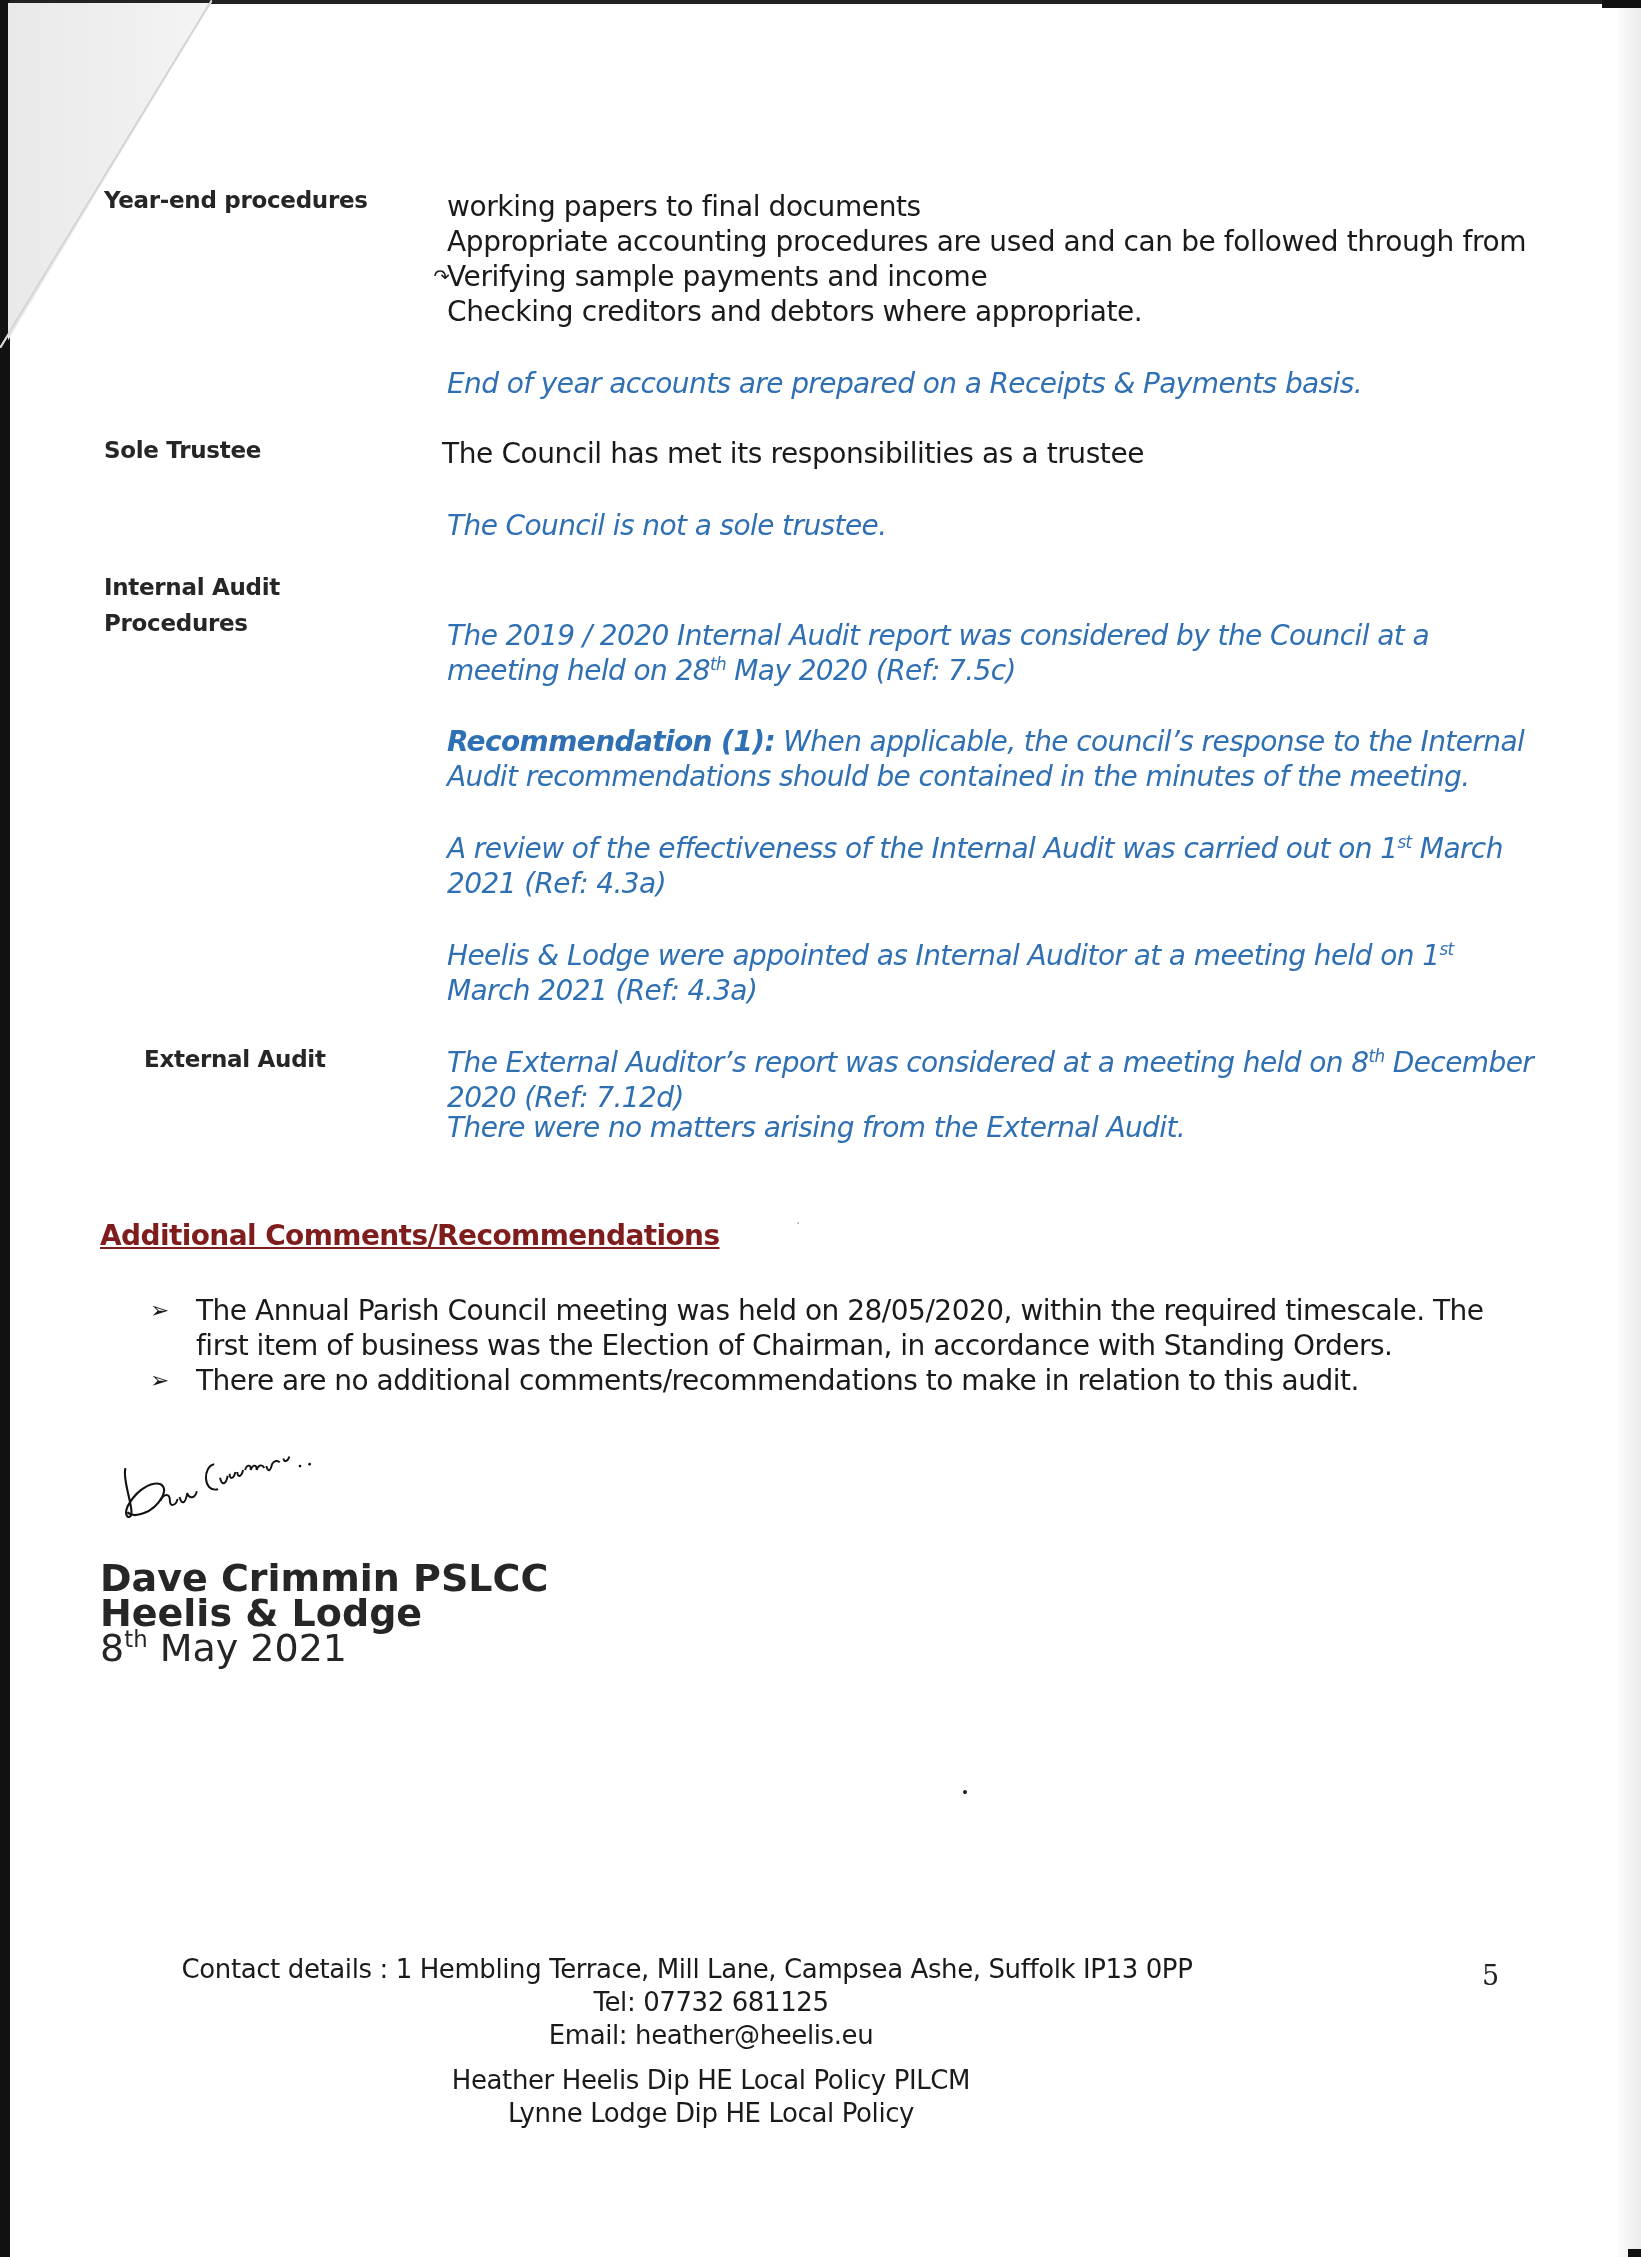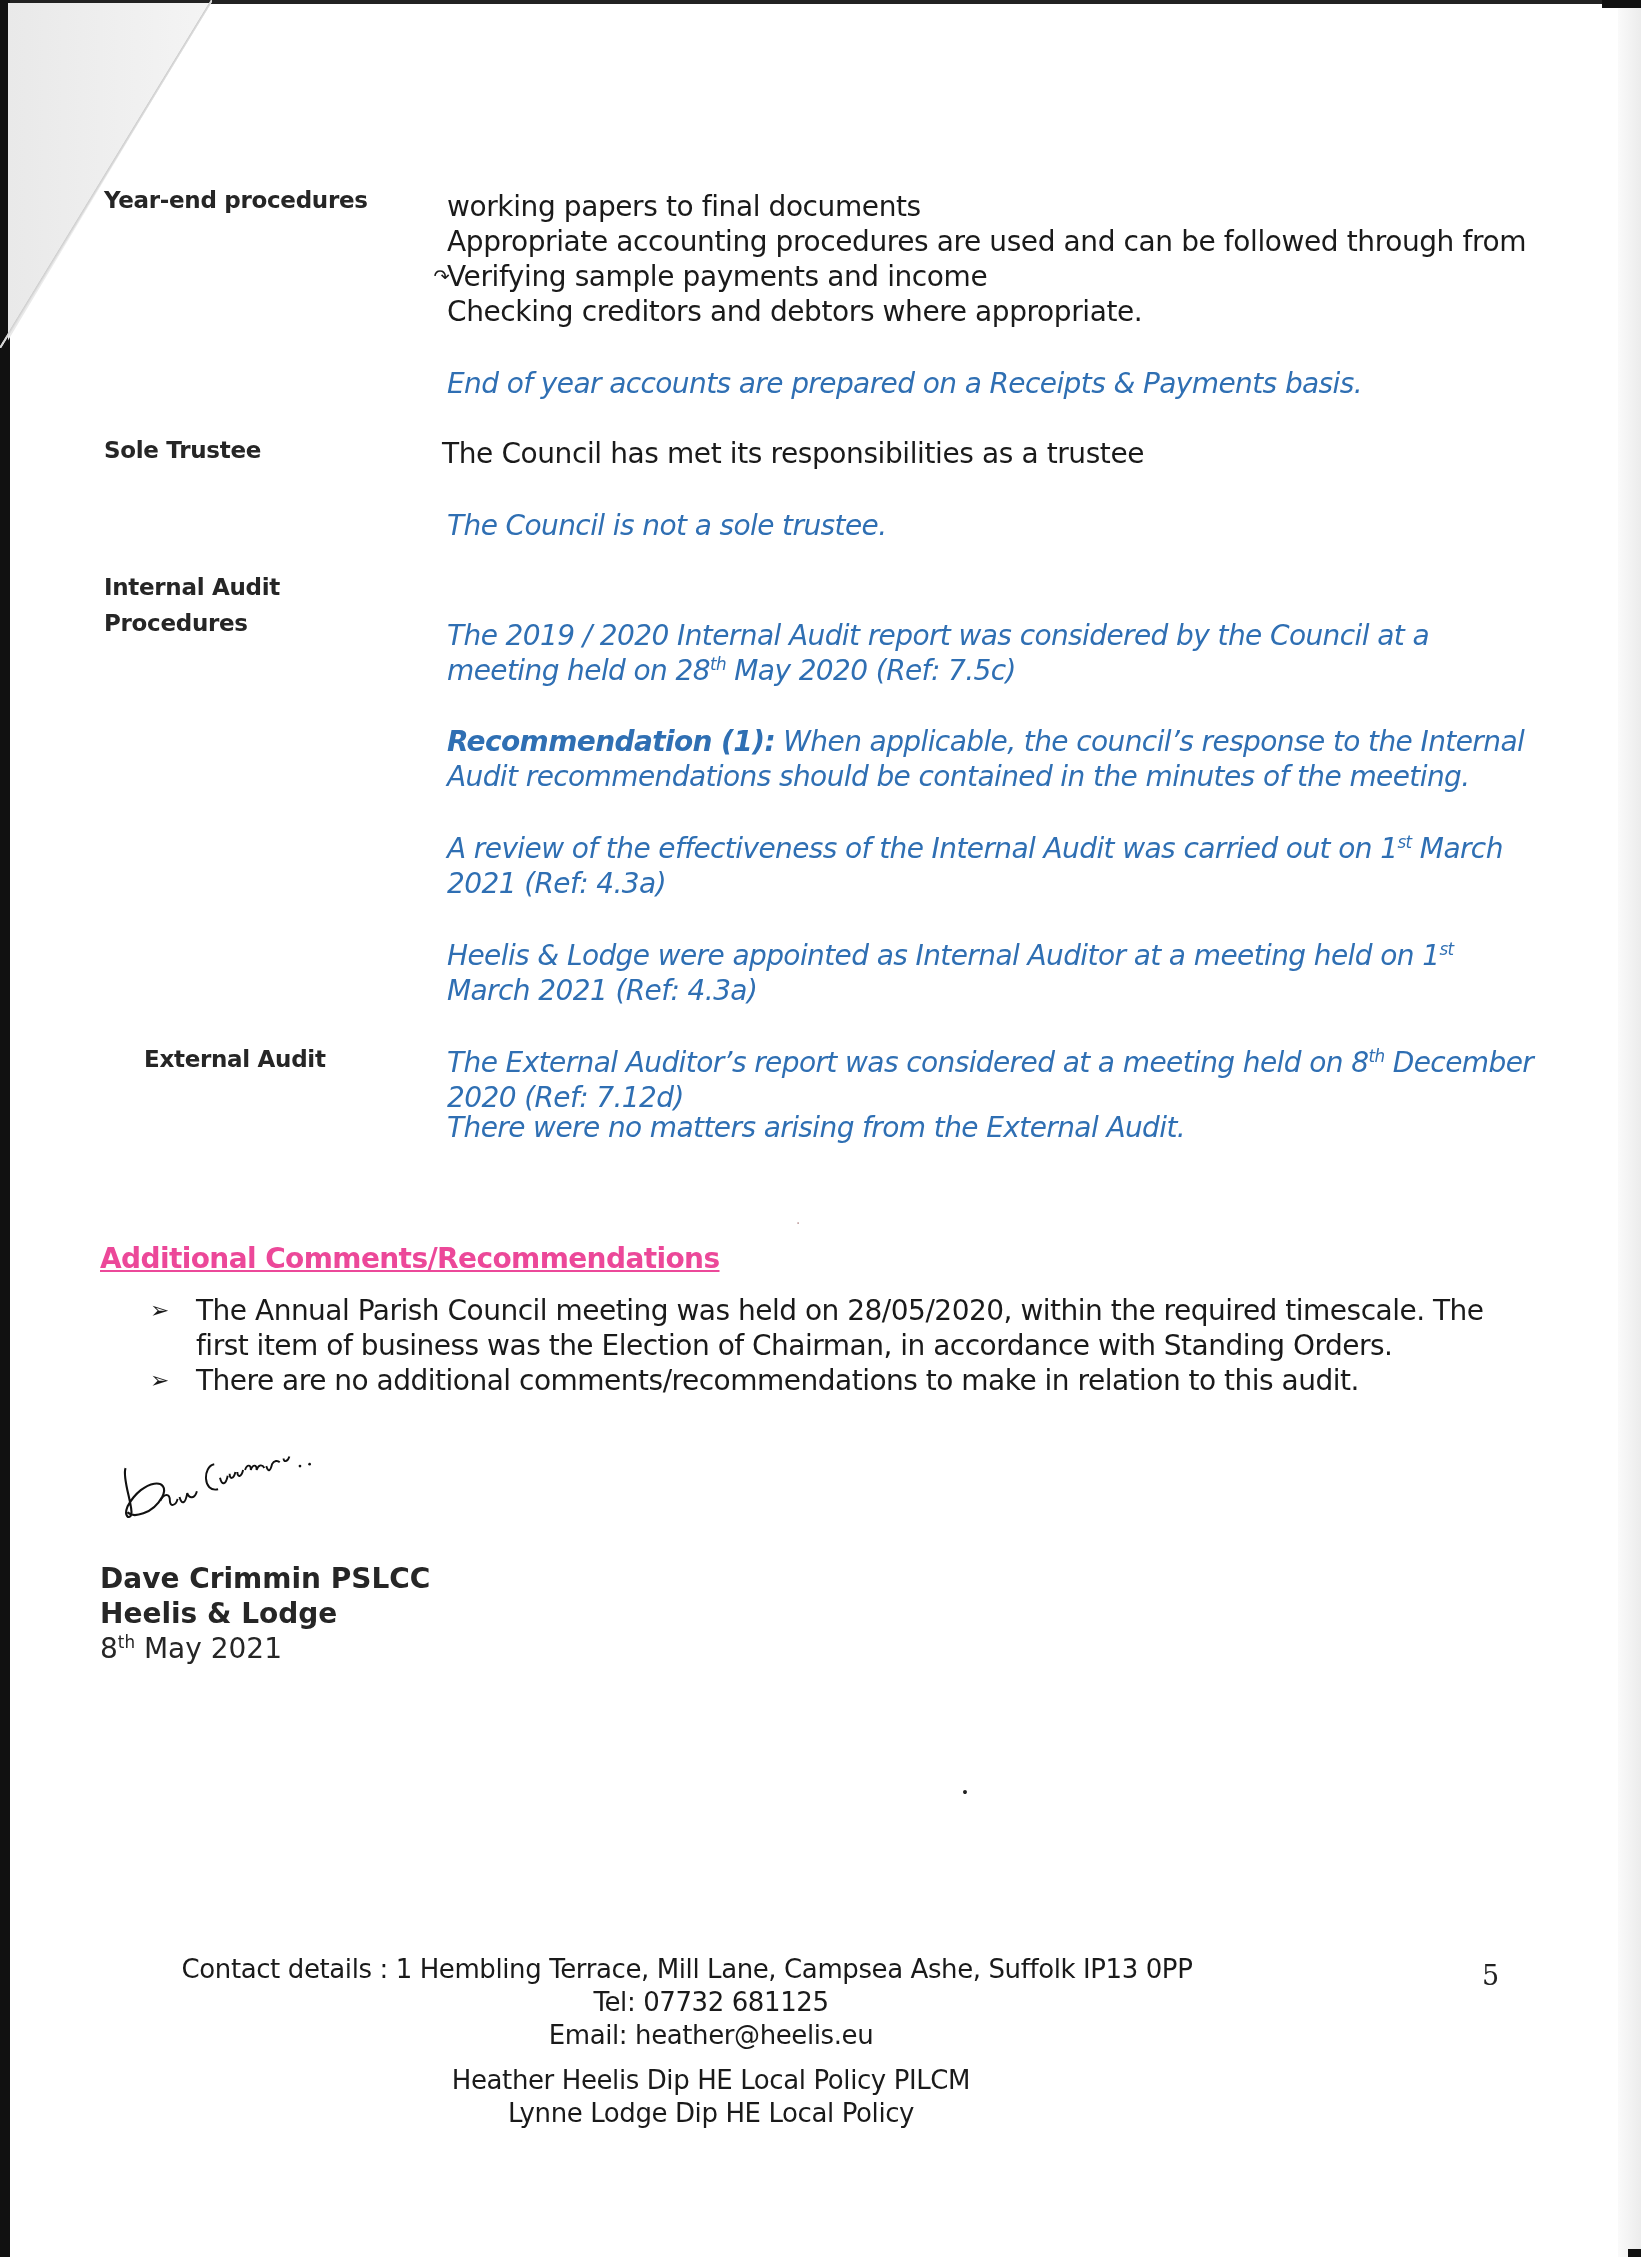--- a/index.html
+++ b/index.html
@@ -37,28 +37,28 @@
   }
   .note {
     position: absolute; left: 447px; font-size: 28px; line-height: 35px;
     color: #2f6fb3; font-style: italic; letter-spacing: -0.6px; width: 1091px;
   }
   .note b { font-weight: bold; }
   sup { font-size: 0.6em; vertical-align: super; line-height: 0; }
 
   .section-heading {
     position: absolute; left: 100px; top: 1219px; font-size: 28px; font-weight: bold;
-    text-decoration: underline; color: #ec4899; letter-spacing: -0.6px; margin-top: 23px;
+    text-decoration: underline; color: #7f1d1d; letter-spacing: -0.6px;
   }
   .bullets { position: absolute; left: 150px; top: 1293px; width: 1371px; }
   .bullet-item { position: relative; padding-left: 46px; font-size: 28px; line-height: 35px; letter-spacing: -0.5px; color: #1a1a1a; }
   .bullet-arrow { position: absolute; left: 0; top: 0; font-size: 23px; }
 
   .signature { position: absolute; left: 114px; top: 1439px; width: 212px; height: 87px; }
-  .signatory { position: absolute; left: 100px; top: 1561px; font-size: 28px; line-height: 35px; color: #262626; }
+  .signatory { position: absolute; left: 100px; top: 1561px; font-size: 38px; line-height: 35px; color: #262626; }
   .signatory .bold { font-weight: bold; }
 
   .footer { position: absolute; left: 0; top: 1953px; width: 1422px; text-align: center; font-size: 26px; line-height: 33px; color: #1a1a1a; letter-spacing: -0.4px; }
   .footer .addr { position: relative; left: -24px; }
   .footer .gap { height: 11.6px; }
   .page-number { position: absolute; left: 1482px; top: 1960px; font-family: "DejaVu Serif", serif; font-size: 27px; color: #222; }
   .stray-mark { position: absolute; font-size: 13.5px; color: #222; }
 </style>
 </head>
 <body>

